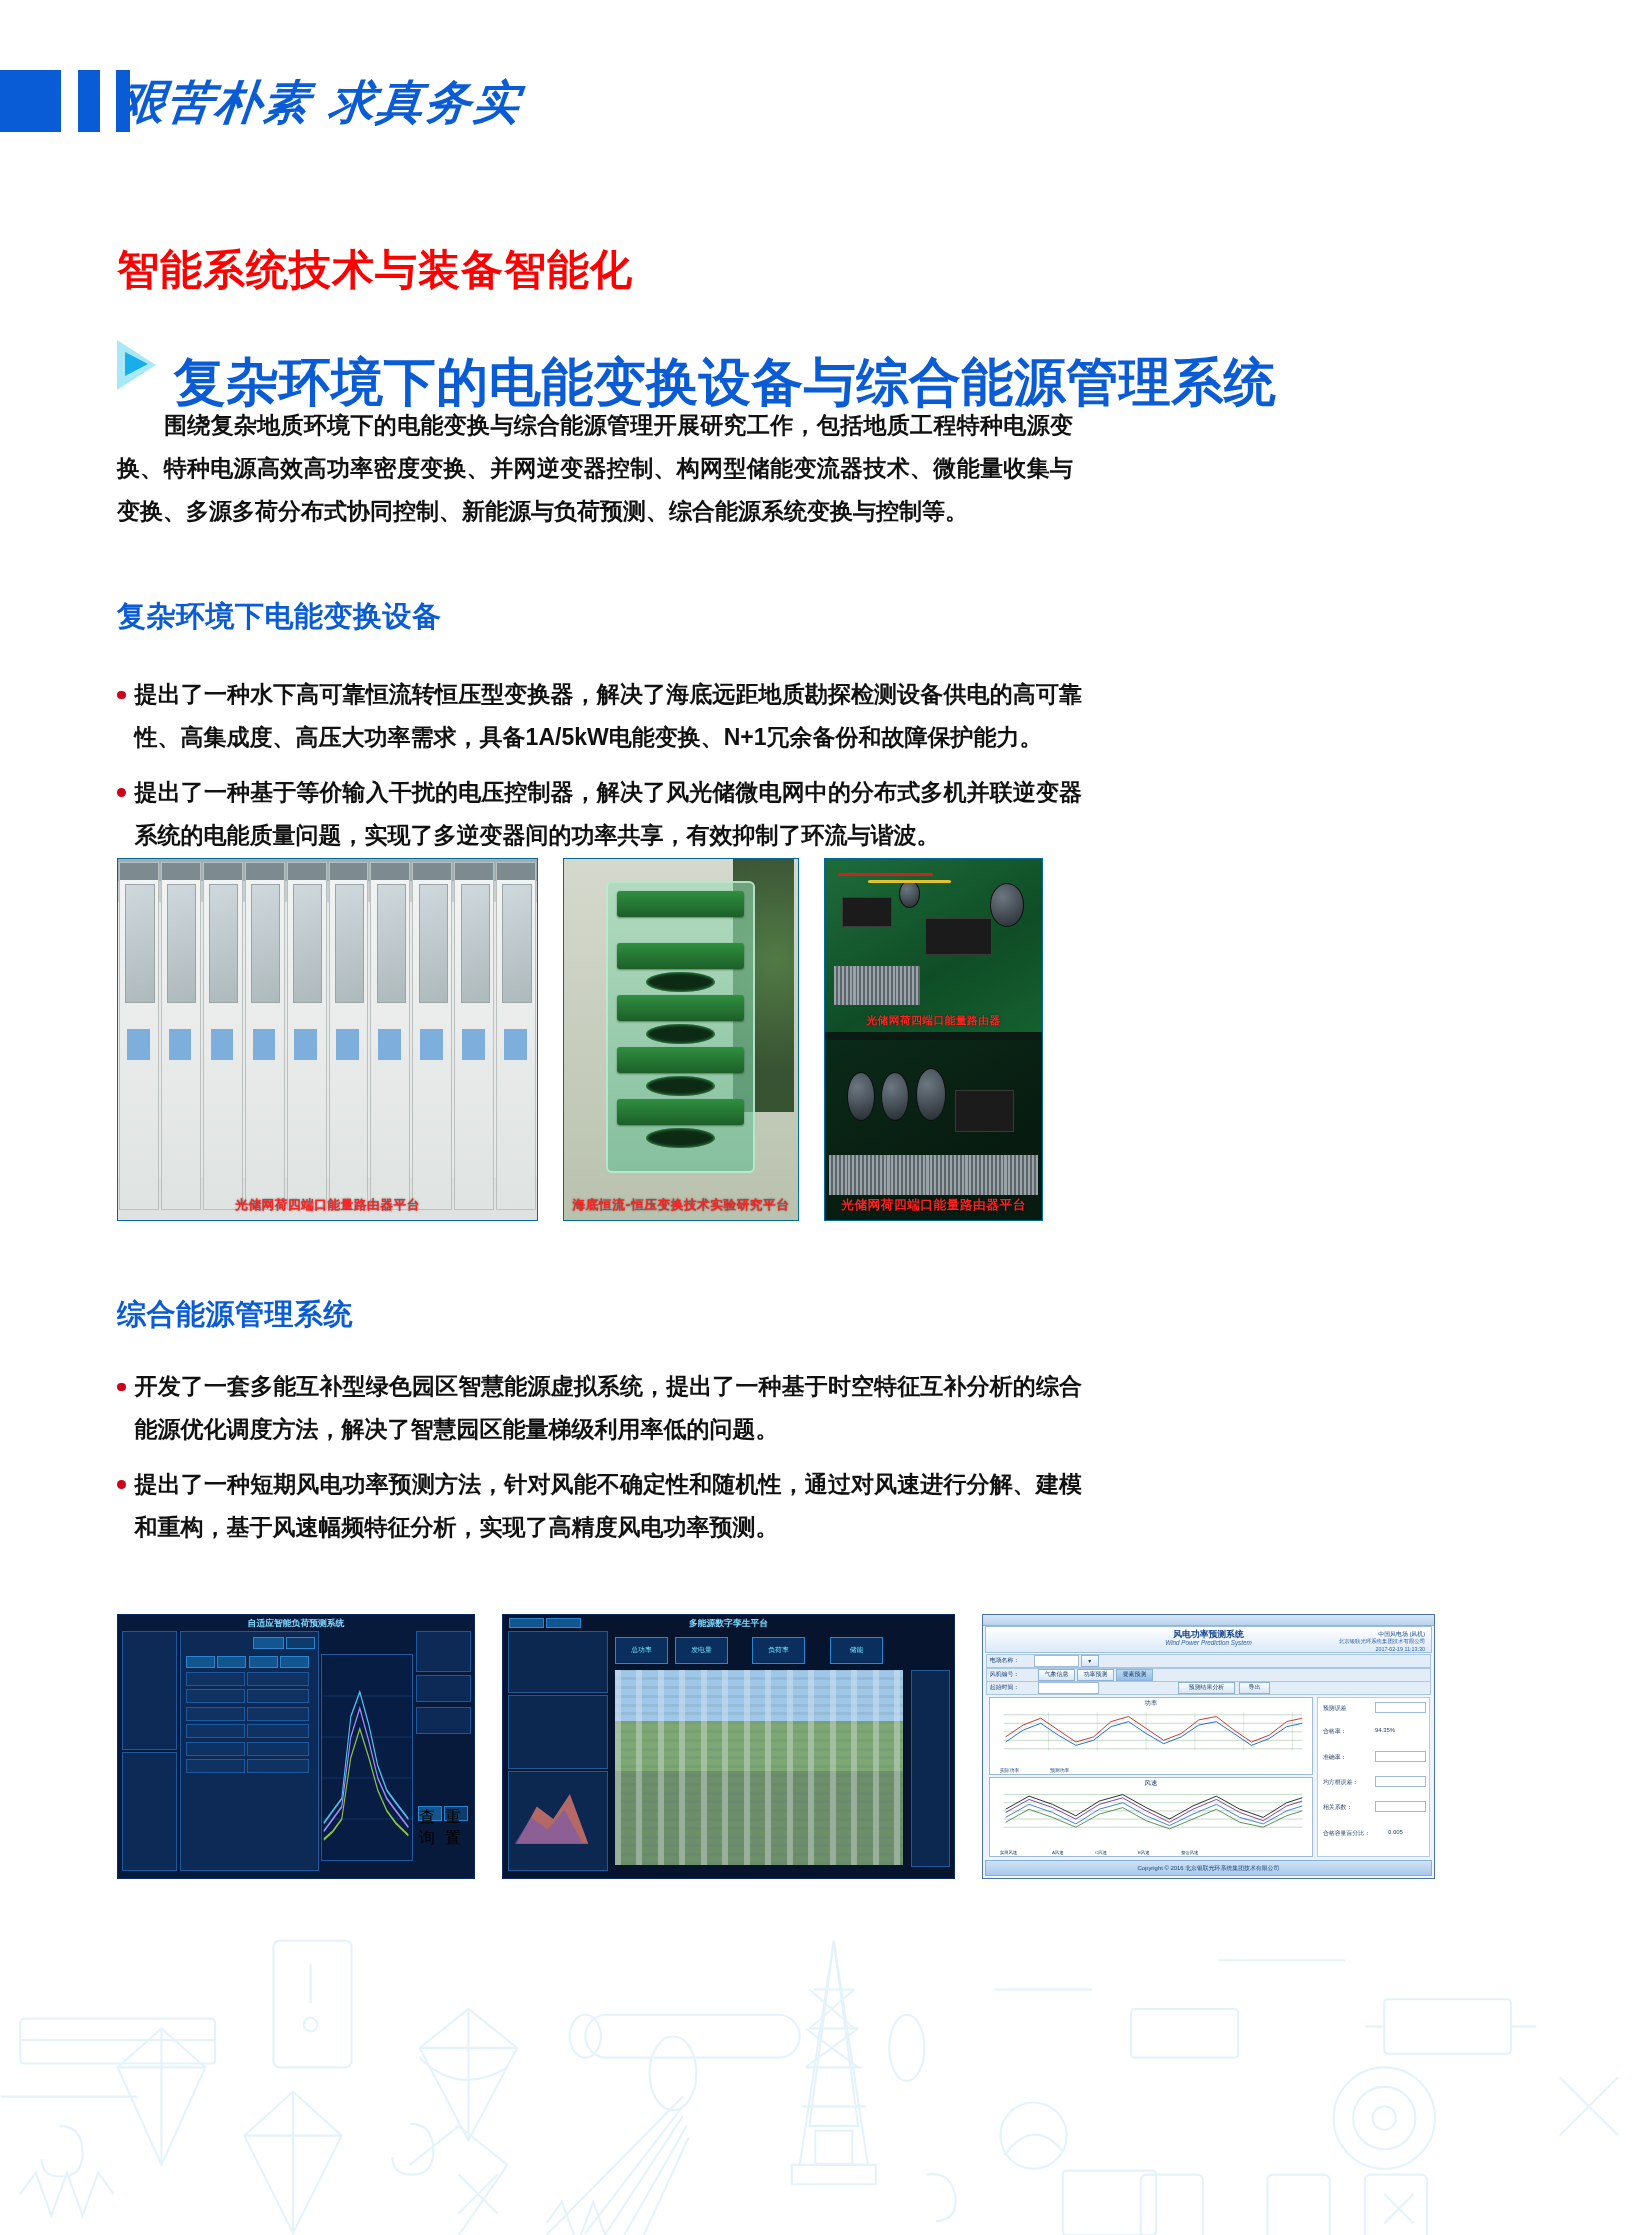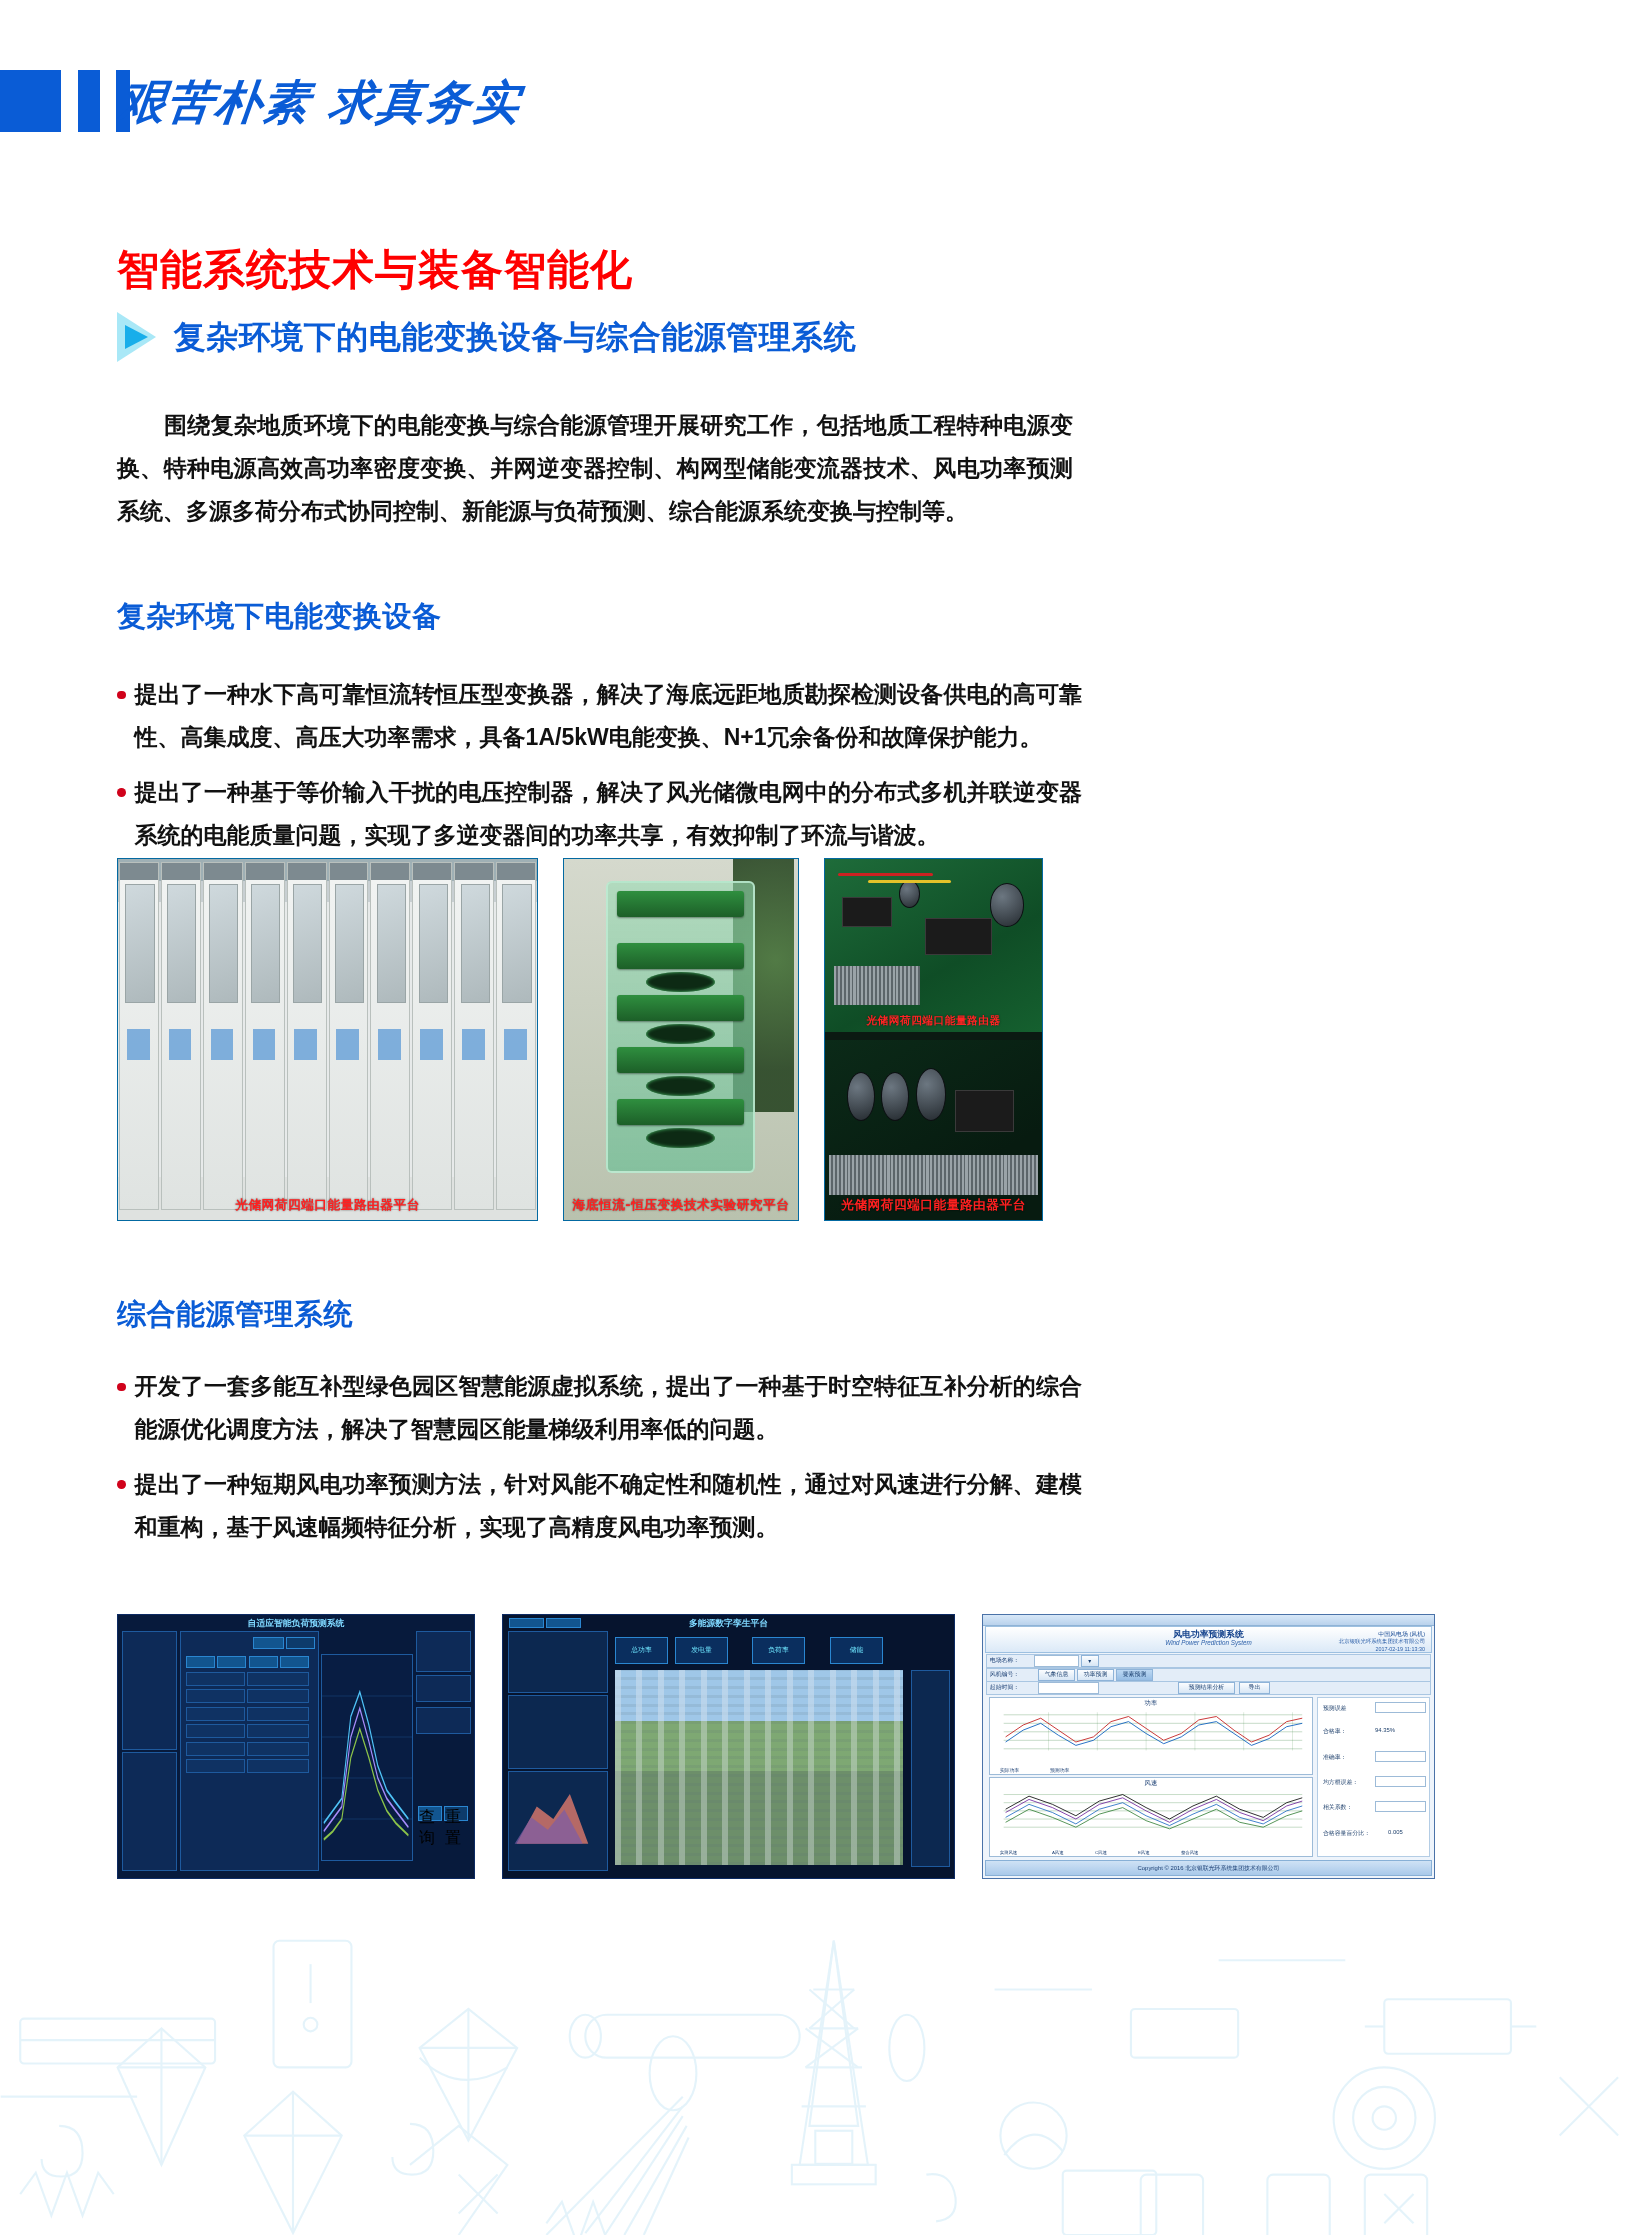--- a/index.html
+++ b/index.html
@@ -103,25 +103,26 @@
   }
   .play-icon .tri-dark {
     position: absolute;
     left: 7.8px; top: 12.7px;
     width: 0; height: 0;
     border-top: 12.7px solid transparent;
     border-bottom: 12.7px solid transparent;
     border-left: 23.4px solid #18aeea;
   }
   .title-blue {
-    font-size: 32px;
+    font-size: 52px;
     font-weight: bold;
     color: #0a5cd6;
     letter-spacing: 0.5px;
     white-space: nowrap;
+    margin-top: 36px;
   }
 
   .intro {
     position: absolute;
     left: 0; top: 404px;
     width: 956px;
     font-size: 23px;
     line-height: 43px;
     color: #111111;
     text-align: justify;
@@ -418,21 +419,21 @@
   <div class="title-red">智能系统技术与装备智能化</div>
 
   <div class="subtitle-row">
     <span class="play-icon">
       <span class="tri-light"></span>
       <span class="tri-dark"></span>
     </span>
     <span class="title-blue">复杂环境下的电能变换设备与综合能源管理系统</span>
   </div>
 
-  <div class="intro">围绕复杂地质环境下的电能变换与综合能源管理开展研究工作，包括地质工程特种电源变换、特种电源高效高功率密度变换、并网逆变器控制、构网型储能变流器技术、风电功率预测系统、多源多荷分布式协同控制、新能源与负荷预测、综合能源系统变换与控制等。</div>
+  <div class="intro">围绕复杂地质环境下的电能变换与综合能源管理开展研究工作，包括地质工程特种电源变换、特种电源高效高功率密度变换、并网逆变器控制、构网型储能变流器技术、微能量收集与变换、多源多荷分布式协同控制、新能源与负荷预测、综合能源系统变换与控制等。</div>
 
   <div class="section-heading" id="sec1-heading">复杂环境下电能变换设备</div>
 
   <div class="bullets" id="sec1-bullets">
     <div class="bullet">
       <span class="bullet-dot"></span>
       <span class="bullet-text">提出了一种水下高可靠恒流转恒压型变换器，解决了海底远距地质勘探检测设备供电的高可靠性、高集成度、高压大功率需求，具备1A/5kW电能变换、N+1冗余备份和故障保护能力。</span>
     </div>
     <div class="bullet">
       <span class="bullet-dot"></span>

